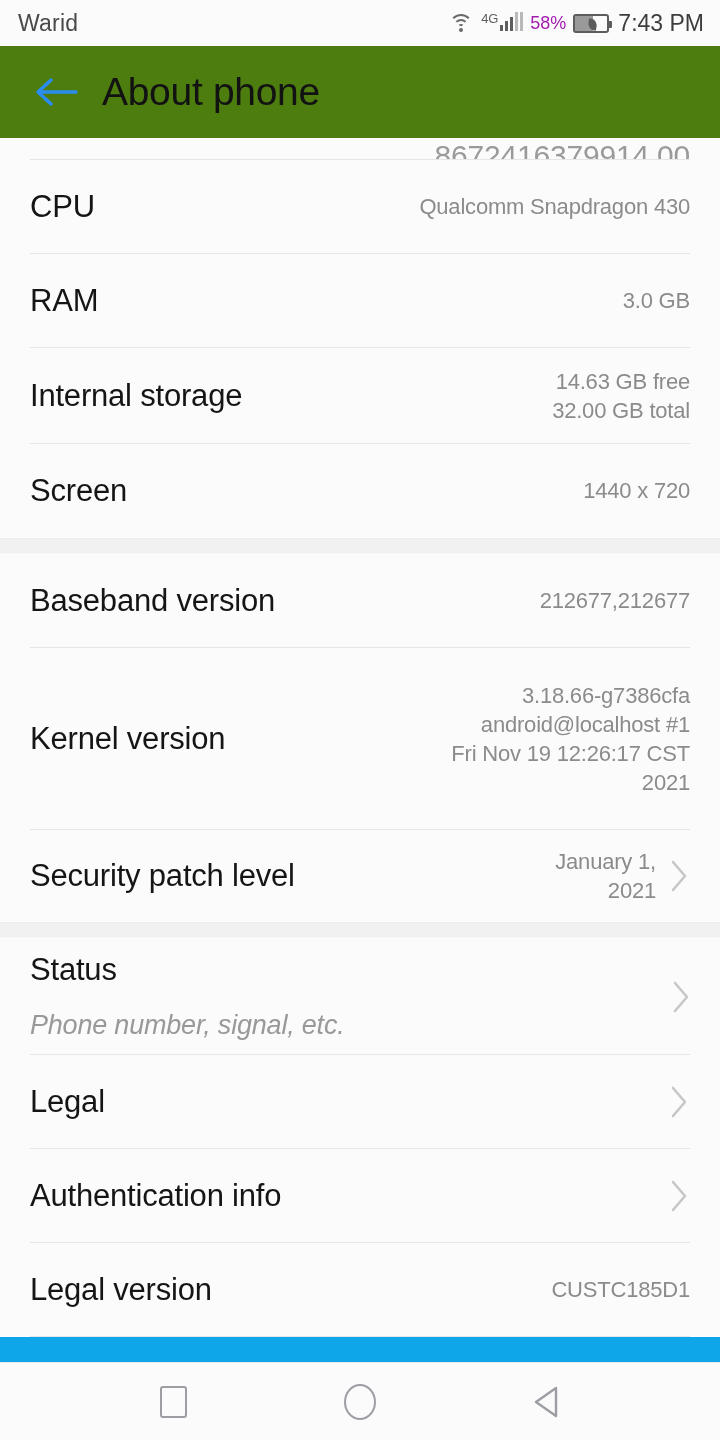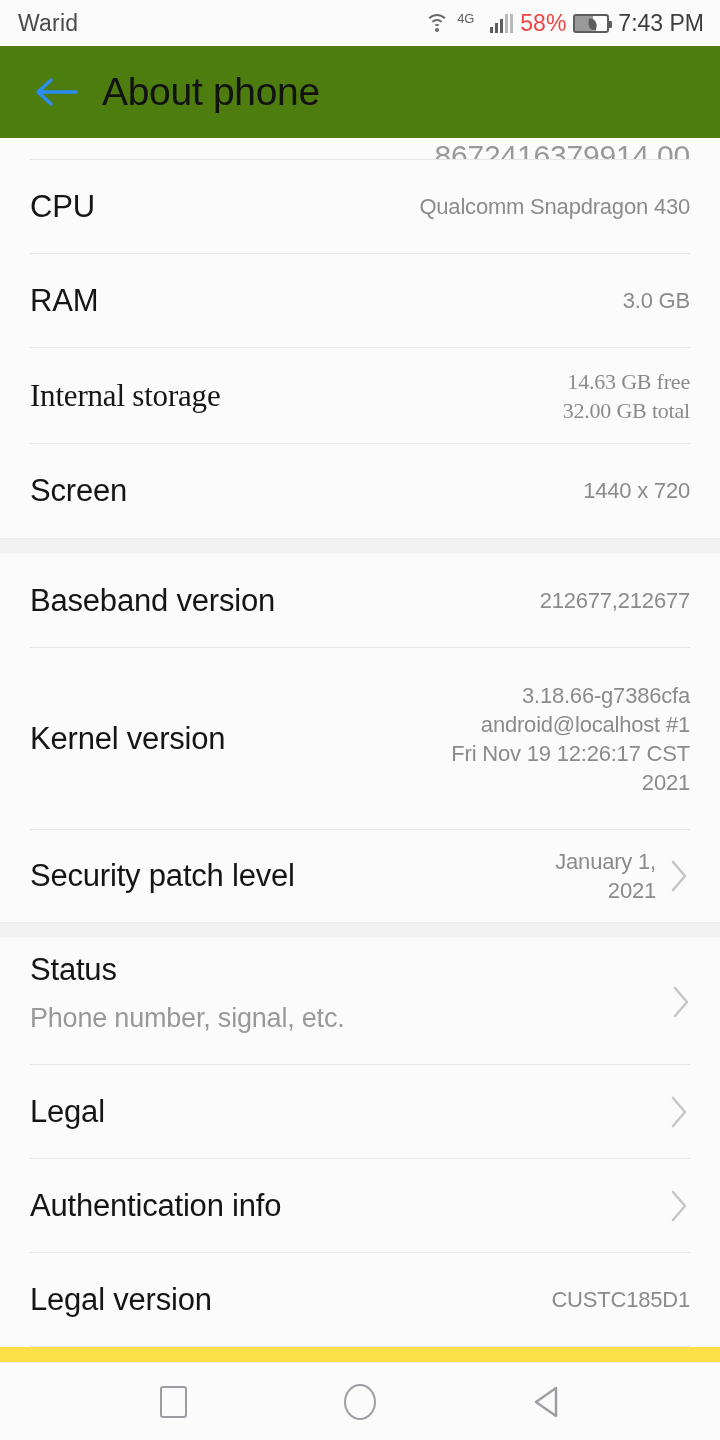--- a/index.html
+++ b/index.html
@@ -27,44 +27,44 @@
     position:absolute; left:50%; transform:translateX(-50%);
     border:2.4px solid #6a6a6a; border-bottom-color:transparent;
     border-left-color:transparent; border-right-color:transparent;
     border-radius:50%;
   }
   .ic-wifi .w1 { width:24px; height:24px; top:2px; }
   .ic-wifi .w2 { width:15px; height:15px; top:7px; }
   .ic-wifi .w3 { width:6px;  height:6px;  top:12px; }
   .ic-wifi .wdot { width:4px; height:4px; background:#6a6a6a; border:none; border-radius:50%; top:16px; }
 
-  .net-grp { display:flex; align-items:center; gap:16px; }
+  .net-grp { display:flex; align-items:flex-start; gap:2px; }
   .net-label { font-size:13px; color:#5d5d5d; line-height:1; margin-bottom:9px; letter-spacing:-.3px; }
   .bars { display:flex; align-items:flex-end; gap:1.6px; height:19px; }
   .bars i { width:3.4px; background:#5d5d5d; display:block; }
   .bars i:nth-child(1){height:6px}.bars i:nth-child(2){height:10px}
   .bars i:nth-child(3){height:14px}.bars i:nth-child(4){height:19px;background:#b9b9b9}
   .bars i:nth-child(5){height:19px;background:#b9b9b9}
 
-  .batt-pct { font-size:23px; color:#ef4444; letter-spacing:0; }
+  .batt-pct { font-size:18px; color:#a21caf; letter-spacing:0; }
   .ic-batt { width:36px; height:19px; border:2px solid #5d5d5d; border-radius:3px; position:relative; display:flex; align-items:center; }
   .ic-batt::after { content:""; position:absolute; right:-5px; top:5px; width:3px; height:7px; background:#5d5d5d; border-radius:0 1px 1px 0; }
   .ic-batt .fill { width:18px; height:100%; background:#9a9a9a; }
   .ic-batt .leaf { position:absolute; left:13px; top:3px; width:9px; height:11px; background:#5d5d5d;
                    border-radius:0 70% 0 70%; transform:rotate(12deg); }
   .clock { font-size:23px; color:#3d3d3d; margin-left:2px; }
 
   
   .appbar { height:92px; flex:0 0 92px; display:flex; align-items:center; padding-left:30px; background:#4d7c0f; }
   .backbtn { width:52px; height:52px; display:flex; align-items:center; justify-content:center; cursor:pointer; }
   .backbtn svg { display:block; }
   .apptitle { font-size:39px; color:#121212; margin-left:20px; letter-spacing:-.3px; }
 
   
-  .scroll { flex:1 1 auto; position:relative; overflow:hidden; background:#fde047; }
+  .scroll { flex:1 1 auto; position:relative; overflow:hidden; background:#0ea5e9; }
   .section { background:#fbfbfb; }
   .gap { height:16px; background:#f1f1f1; border-top:1px solid #ededed; border-bottom:1px solid #f7f7f7; }
 
   .row {
     position:relative;
     display:flex; align-items:center;
     padding:0 30px;
     min-height:94px;
     background:#fbfbfb;
   }
@@ -76,35 +76,35 @@
   .row .label { font-size:31px; color:#151515; letter-spacing:-.2px; flex:0 0 auto; max-width:58%;text-align:center; }
   .row .value {
     margin-left:auto; text-align:right;
     font-size:22px; color:#8b8b8b; letter-spacing:-.2px;
     line-height:1.32;
   }
   .row .value .ln { display:block; white-space:nowrap; }
   .row .chev { flex:0 0 auto; margin-left:12px; width:22px; display:flex; align-items:center; justify-content:center; }
   .row .chev svg { display:block; }
 
-  .row.stacked { flex-direction:column; align-items:flex-start; justify-content:center; padding-top:14px; padding-bottom:31px; }
+  .row.stacked { flex-direction:column; align-items:flex-start; justify-content:center; padding-top:14px; padding-bottom:14px; }
   .row.stacked .label { font-size:31px; color:#151515; }
-  .row.stacked .sub { font-size:27px; color:#999; margin-top:15px; letter-spacing:-.2px; }
+  .row.stacked .sub { font-size:27px; color:#999; margin-top:22px; letter-spacing:-.2px;font-style:italic; }
   .row.stacked .chev { position:absolute; right:28px; top:50%; transform:translateY(-50%); margin:0; }
 
   
   .row.clipped {
     min-height:0; height:22px; padding:0 30px;
     align-items:flex-end; overflow:hidden;
   }
   .row.clipped .value { font-size:30px; color:#9a9a9a; line-height:1; transform:translateY(11px); }
 
   
   .row.kernel { min-height:182px; }
-  .row.storage { min-height:96px;font-family:Liberation Serif, serif; }
+  .row.storage { min-height:96px; }
   .row.patch { min-height:92px; }
 
   
   .navbar {
     flex:0 0 78px; height:78px;
     background:#fbfbfb;
     border-top:1.4px solid #e8e8e8;
     display:flex; align-items:center; justify-content:space-around;
     padding:0 80px;
   }

